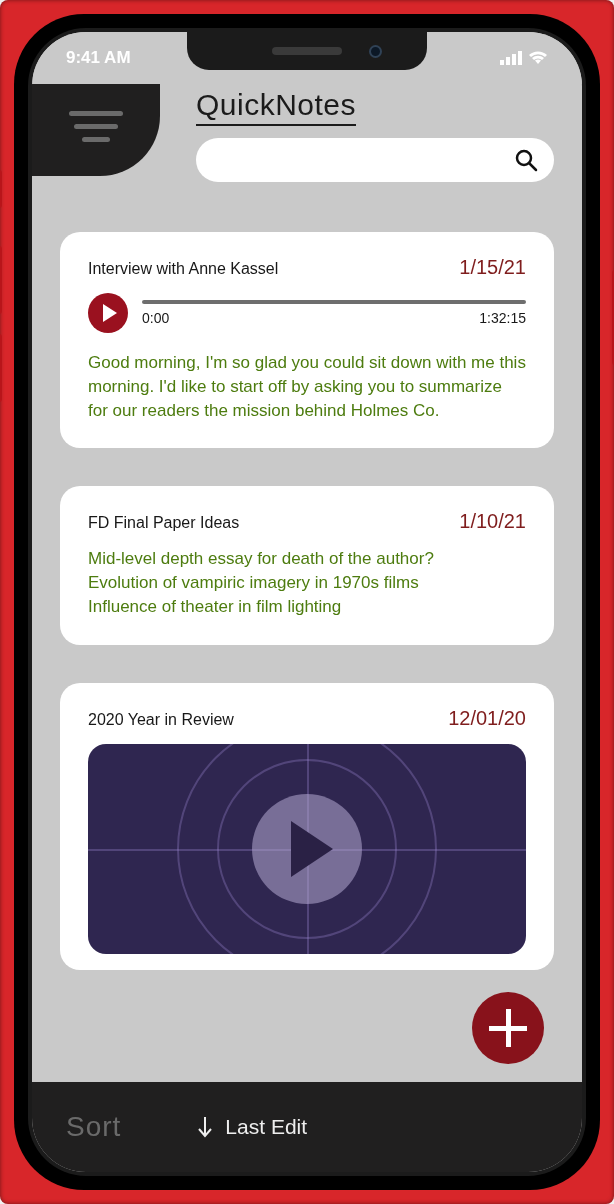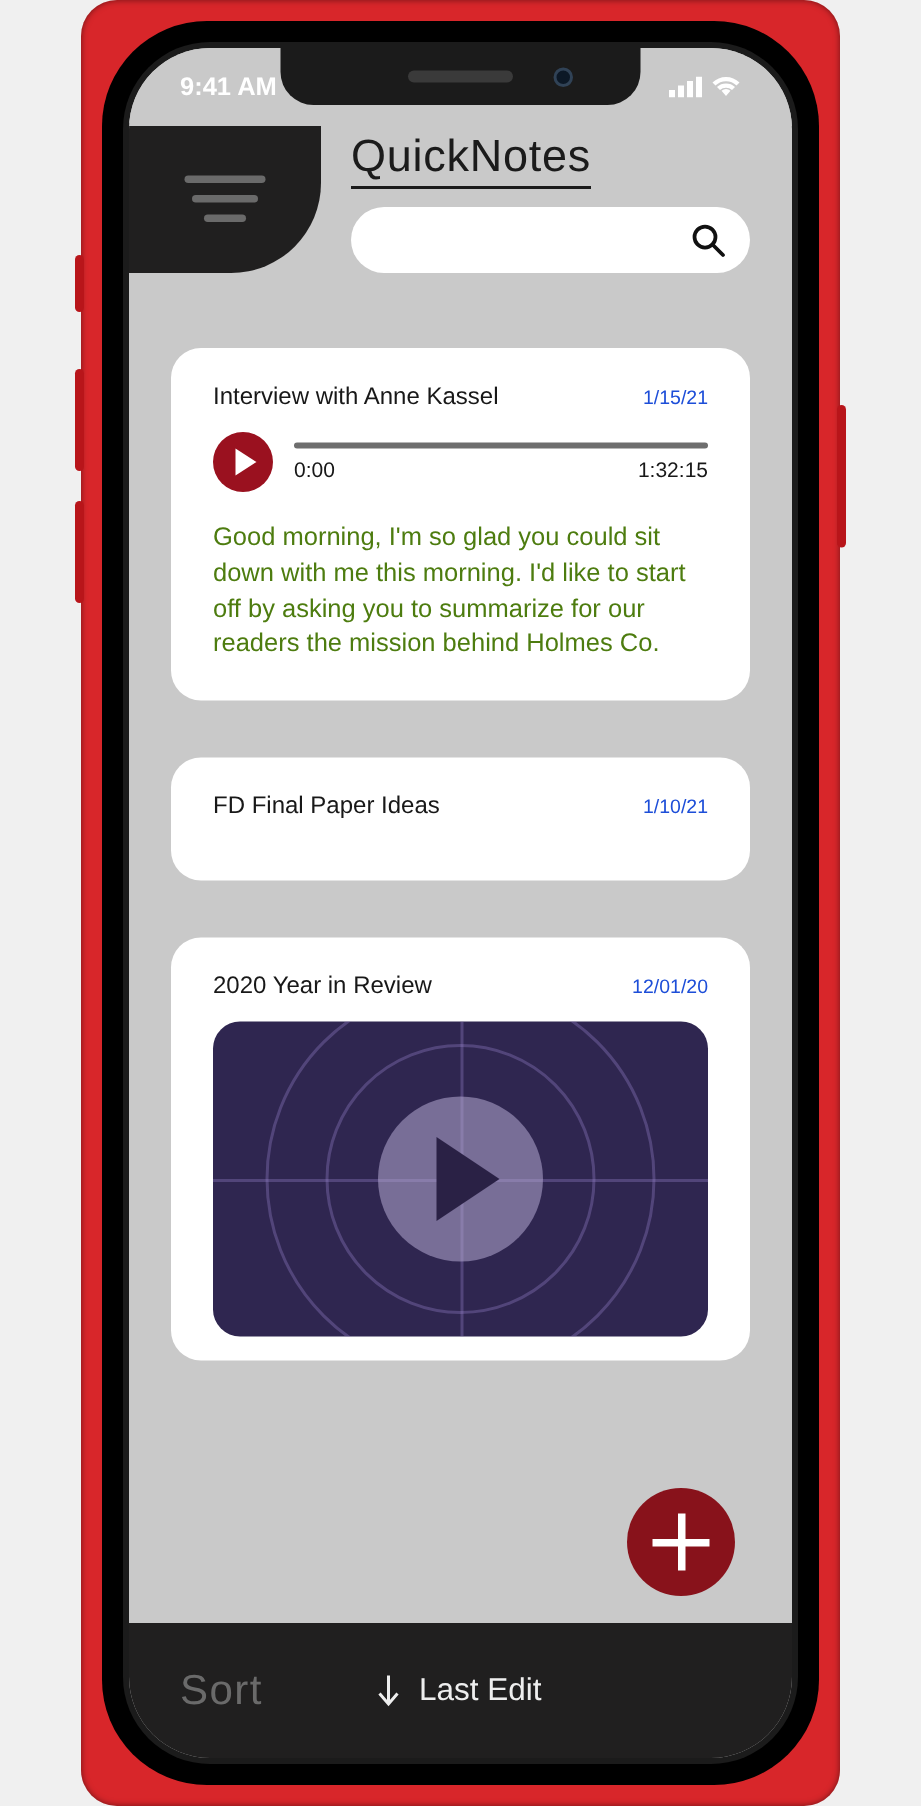--- a/index.html
+++ b/index.html
@@ -4,24 +4,24 @@
   <style>
     * { margin: 0; padding: 0; box-sizing: border-box; }
     body {
       background: #f0f0f0;
       font-family: -apple-system, 'Segoe UI', Helvetica, Arial, sans-serif;
       display: flex;
       justify-content: center;
       align-items: flex-start;
     }
     .phone-shell {
-      width: 506px;
+      width: 614px;
       height: 1204px;
       background: #d8262a;
-      border-radius: 24px;
+      border-radius: 8px;
       padding: 14px;
       position: relative;
       box-shadow: inset 0 0 4px rgba(0,0,0,.5);
     }
     .phone-inner {
       width: 100%;
       height: 100%;
       background: #000;
       border-radius: 70px;
       padding: 14px;
@@ -75,23 +75,23 @@
       font-size: 17px;
       position: relative;
       z-index: 10;
       background: #c9c9c9;
     }
     .status-time { color: #fff; }
     .status-icons { display:flex; gap:6px; align-items:center; }
     
     .header {
       display: flex;
-      align-items: flex-end;
+      align-items: flex-start;
       padding: 0 28px 20px 0;
-      gap: 20px;
+      gap: 36px;
     }
     .menu-bubble {
       width: 128px;
       height: 100px;
       background: #201f1f;
       border-top-left-radius: 0;
       border-top-right-radius: 0;
       border-bottom-left-radius: 0;
       border-bottom-right-radius: 60px;
       display:flex;
@@ -122,21 +122,21 @@
       flex-direction:column;
       gap: 38px;
     }
     .card {
       background:#fff;
       border-radius: 20px;
       padding: 24px 28px 26px 28px;
     }
     .card-head { display:flex; justify-content:space-between; align-items:baseline; margin-bottom: 14px;}
     .card-title { font-size: 16px; color:#181818; }
-    .card-date { font-size: 13px; color:#1d4ed8; }
+    .card-date { font-size: 20px; color:#7f1d1d; }
     .audio-row { display:flex; align-items:center; gap:14px; margin-bottom:18px; }
     .play-btn {
       width:40px; height:40px; border-radius:50%;
       background:#9a111f;
       display:flex; align-items:center; justify-content:center;
       flex-shrink:0;
     }
     .tri-white { width:0; height:0; border-left:14px solid #fff; border-top:9px solid transparent; border-bottom:9px solid transparent; margin-left:3px; }
     .audio-track { flex:1; }
     .track-line { height:4px; background:#6e6e6e; border-radius:2px; margin-bottom:6px; }
@@ -268,20 +268,23 @@
               </div>
             </div>
             <div class="card-body">Good morning, I'm so glad you could sit down with me this morning.  I'd like to start off by asking you to summarize for our readers the mission behind Holmes Co.</div>
           </div>
 
           <div class="card">
             <div class="card-head">
               <div class="card-title">FD Final Paper Ideas</div>
               <div class="card-date">1/10/21</div>
             </div>
+            <div class="card-body" style="white-space:pre-line">Mid-level depth essay for death of the author?
+Evolution of vampiric imagery in 1970s films
+Influence of theater in film lighting</div>
           </div>
 
           <div class="card" style="padding-bottom:16px">
             <div class="card-head">
               <div class="card-title">2020 Year in Review</div>
               <div class="card-date">12/01/20</div>
             </div>
             <div class="video-thumb">
               <div class="reticle">
                 <div class="ret-cross rx"></div>

